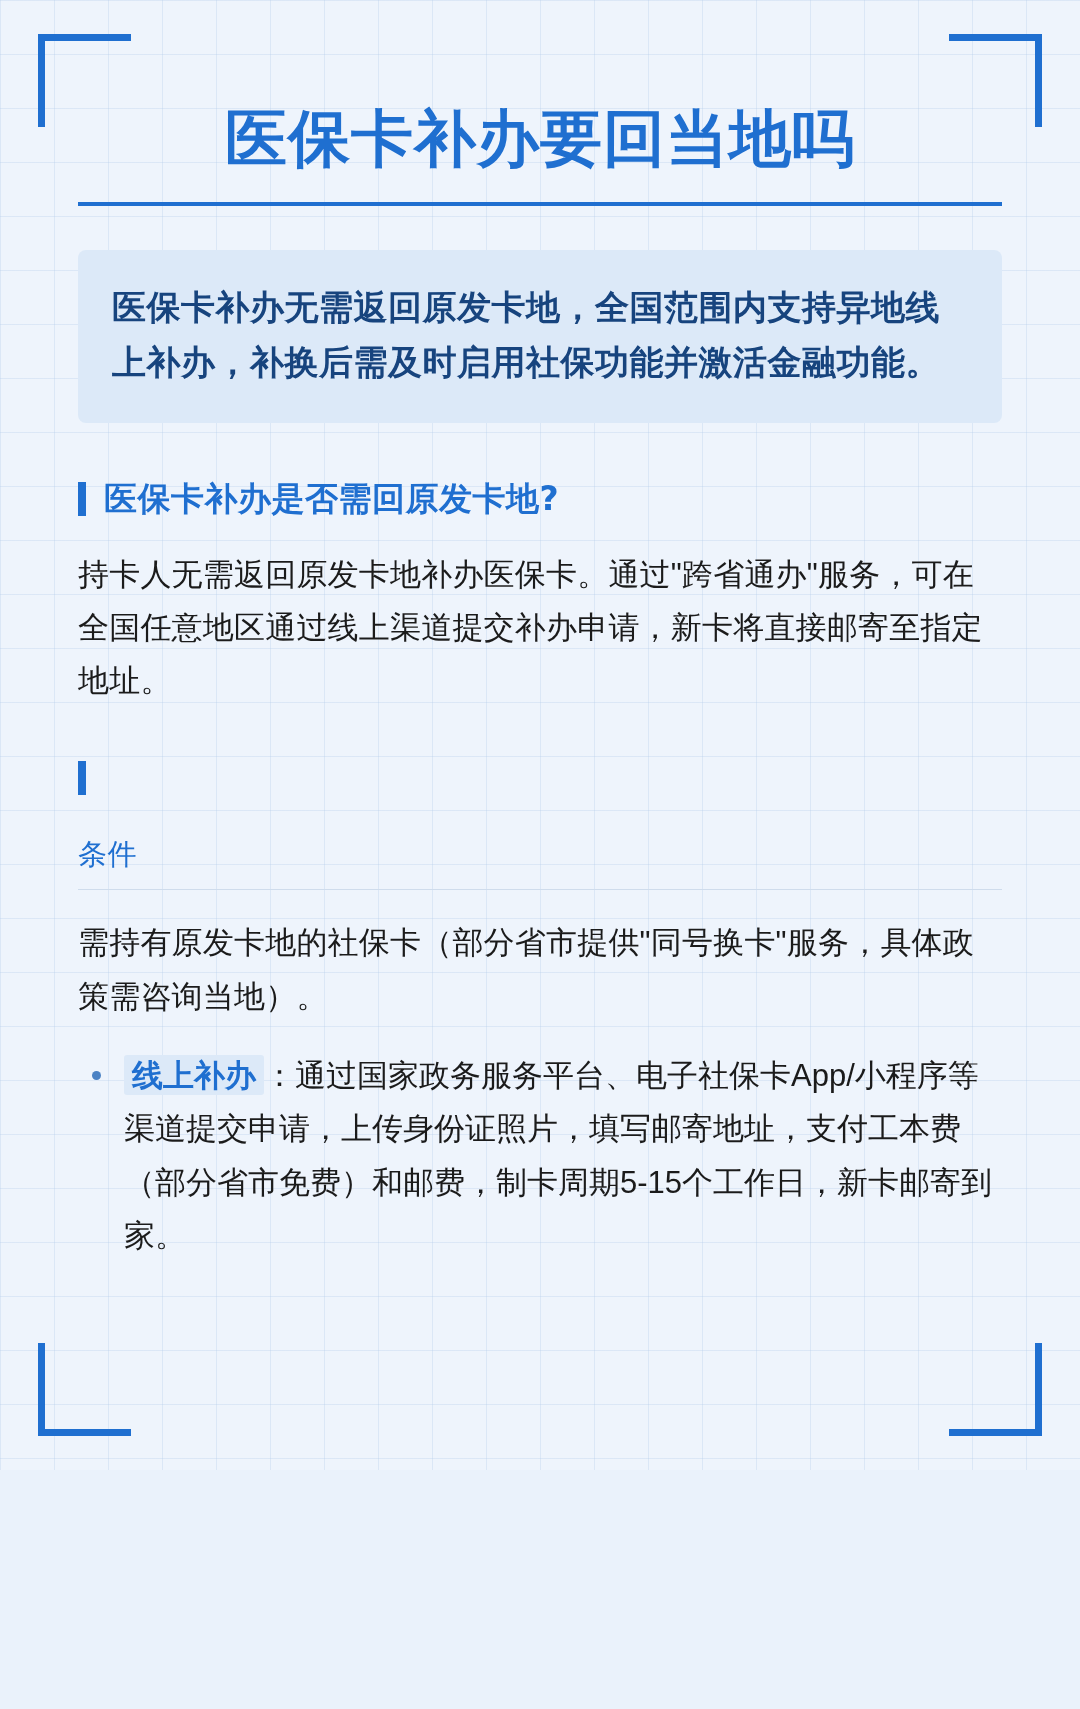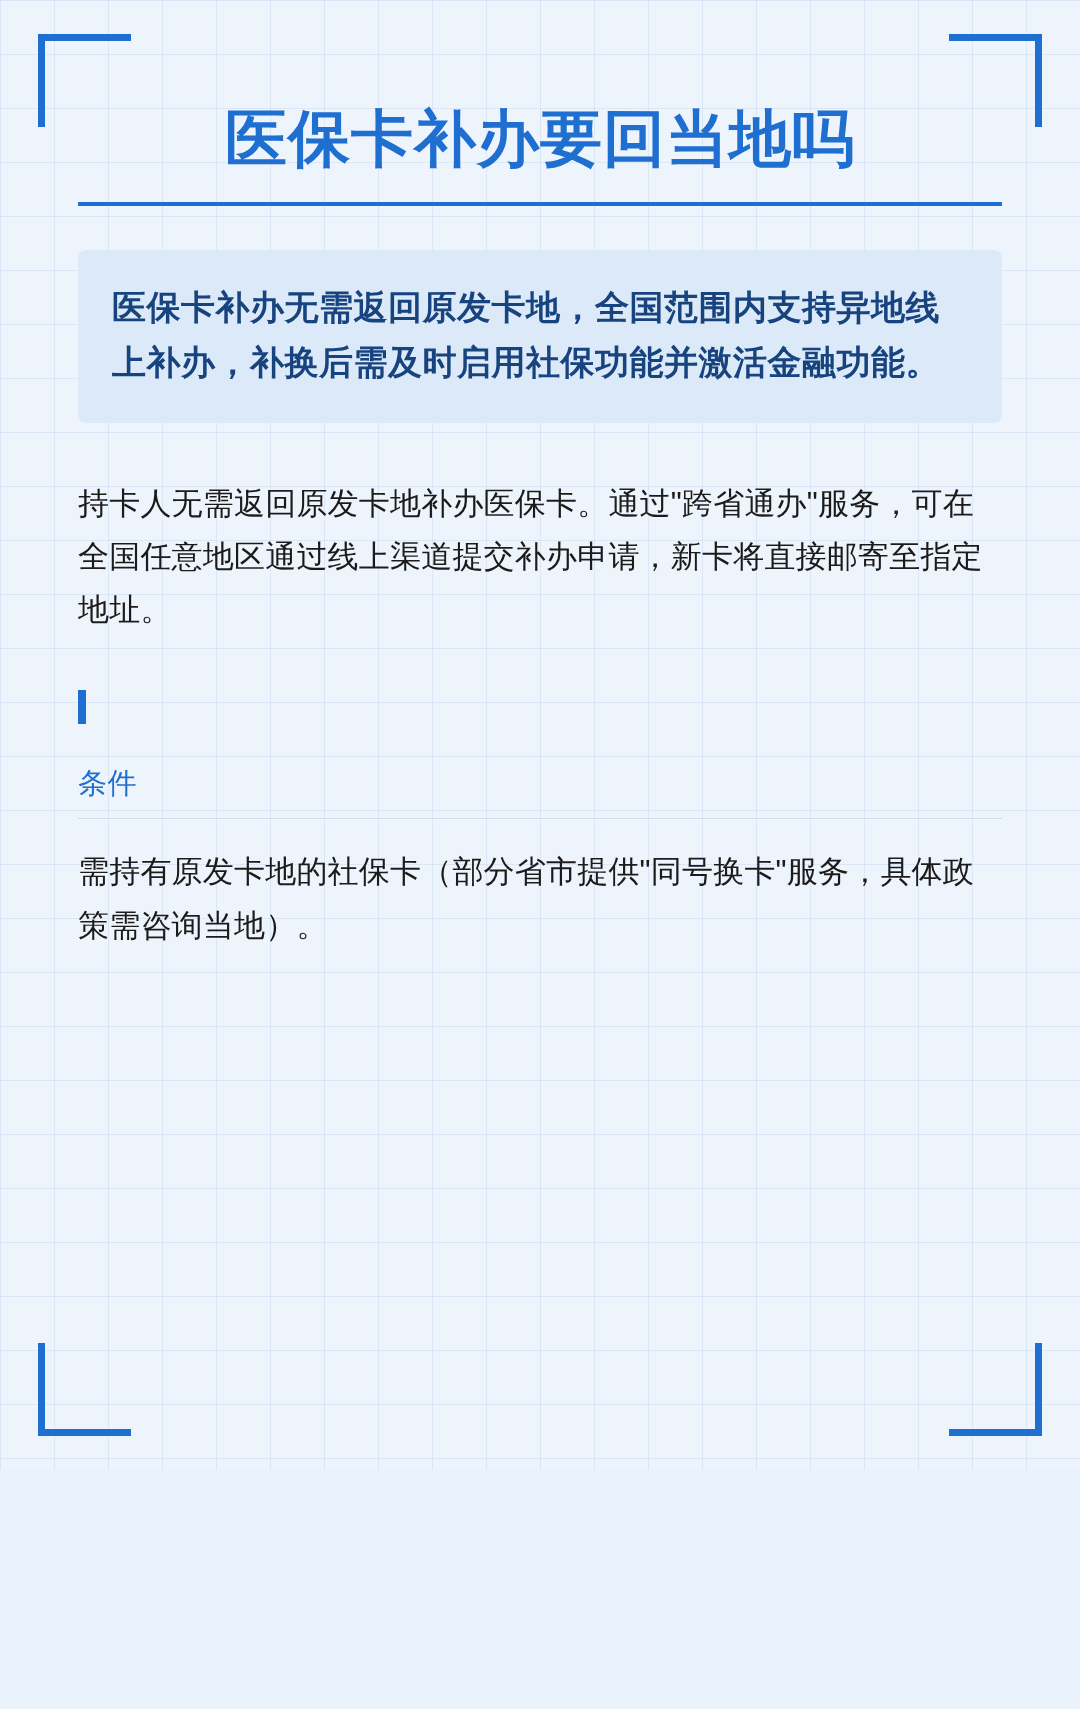--- a/index.html
+++ b/index.html
@@ -157,27 +157,34 @@
   <div class="corner br"></div>
 
   <div class="content">
 
     <h1 class="title">医保卡补办要回当地吗</h1>
     <div class="title-rule"></div>
 
     <div class="summary">医保卡补办无需返回原发卡地，全国范围内支持异地线上补办，补换后需及时启用社保功能并激活金融功能。</div>
 
     <div class="section">
+      <div class="h2">
+        <span class="bar"></span>
+        <span>医保卡补办是否需回原发卡地?</span>
+      </div>
       <div class="para">持卡人无需返回原发卡地补办医保卡。通过"跨省通办"服务，可在全国任意地区通过线上渠道提交补办申请，新卡将直接邮寄至指定地址。</div>
     </div>
 
     <div class="section">
       <div class="h2">
         <span class="bar"></span>
       </div>
 
       <div class="h3">条件</div>
       <div class="para">需持有原发卡地的社保卡（部分省市提供"同号换卡"服务，具体政策需咨询当地）。</div>
 
+      <ul class="bullets">
+        <li><span class="tag">线上补办</span><span>：通过国家政务服务平台、电子社保卡App/小程序等渠道提交申请，上传身份证照片，填写邮寄地址，支付工本费（部分省市免费）和邮费，制卡周期5-15个工作日，新卡邮寄到家。</span></li>
+      </ul>
     </div>
 
   </div>
 </div>
 
 </body></html>

